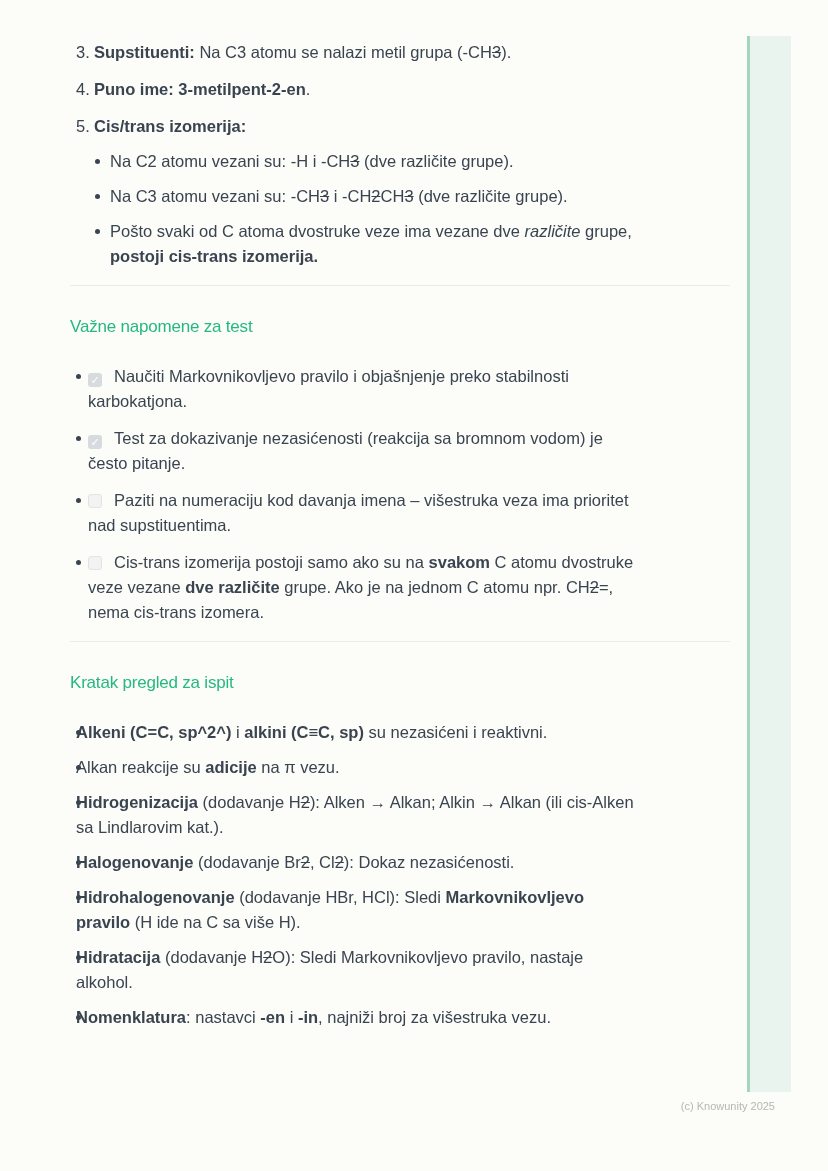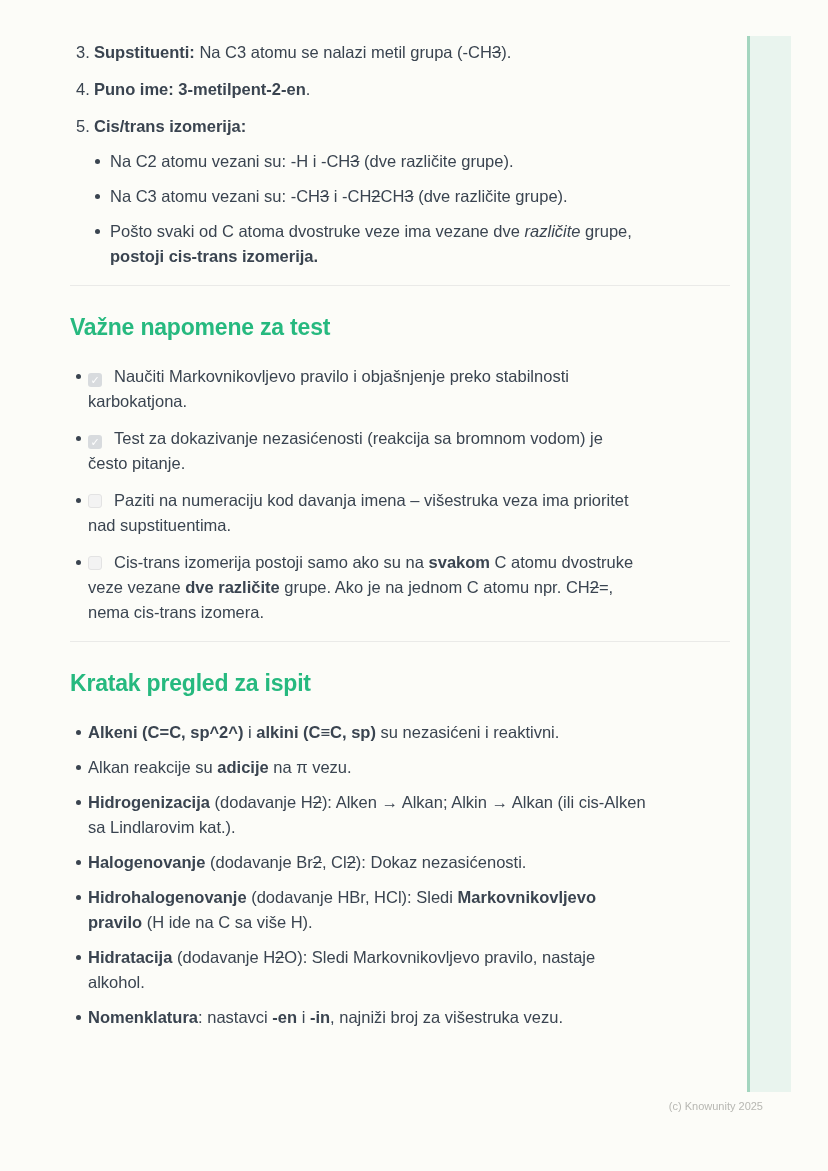--- a/index.html
+++ b/index.html
@@ -33,51 +33,51 @@
   ul.subs { list-style: none; margin: 10px 0 0 0; padding: 0; }
   ul.subs > li { display: flex; margin-bottom: 10px; line-height: 25px; }
   ul.subs > li:last-child { margin-bottom: 0; }
   .dot { flex: none; width: 16px; position: relative; }
   .dot::before {
     content: ""; position: absolute; top: 10px; left: 1px;
     width: 5px; height: 5px; border-radius: 50%; background: #3a4450;
   }
   ul.checks, ul.bullets { list-style: none; margin: 0; padding: 0 0 0 6px; }
   ul.checks > li { display: flex; margin-bottom: 12px; line-height: 25px; }
-  ul.bullets > li { display: flex; margin-bottom: 10px; line-height: 25px; }
+  ul.bullets > li { display: flex; margin-bottom: 10px; line-height: 25px; flex-direction: column; }
   ul.checks .dot, ul.bullets .dot { width: 12px; }
   ul.checks .dot::before, ul.bullets .dot::before { left: 0; }
   .checkbox {
     display: inline-block;
     width: 14px; height: 14px;
     border-radius: 3px;
     margin-right: 12px;
     vertical-align: -2px;
     text-align: center;
     line-height: 14px;
     font-size: 11px;
   }
   .checkbox.checked { background: #d8dbde; color: #ffffff; }
   .checkbox.unchecked { background: #f3f3f3; border: 1px solid #e3e3e3; color: transparent; }
   h2.section-title {
-    font-size: 23px; line-height: 30px; font-weight: 700;
+    font-size: 17px; line-height: 30px; font-weight: 400;
     color: #26b97f;
     margin: 0 0 22px 0;
     letter-spacing: -0.2px;
   }
   hr.divider {
     border: none; border-top: 1px solid #eaeae8;
     margin: 16px 0 26px 0;
   }
   .seg-b { font-weight: 700; }
   .seg-i { font-style: italic; }
   .seg-st { text-decoration: line-through; }
   .footer {
     position: absolute;
-    top: 1100px; right: 65px;
+    top: 1100px; right: 53px;
     font-size: 11px;
     color: #b7b7b2;
   }
 </style>
 </head>
 <body>
 
 <div class="accent-stripe"></div>
 
 <main class="content">

